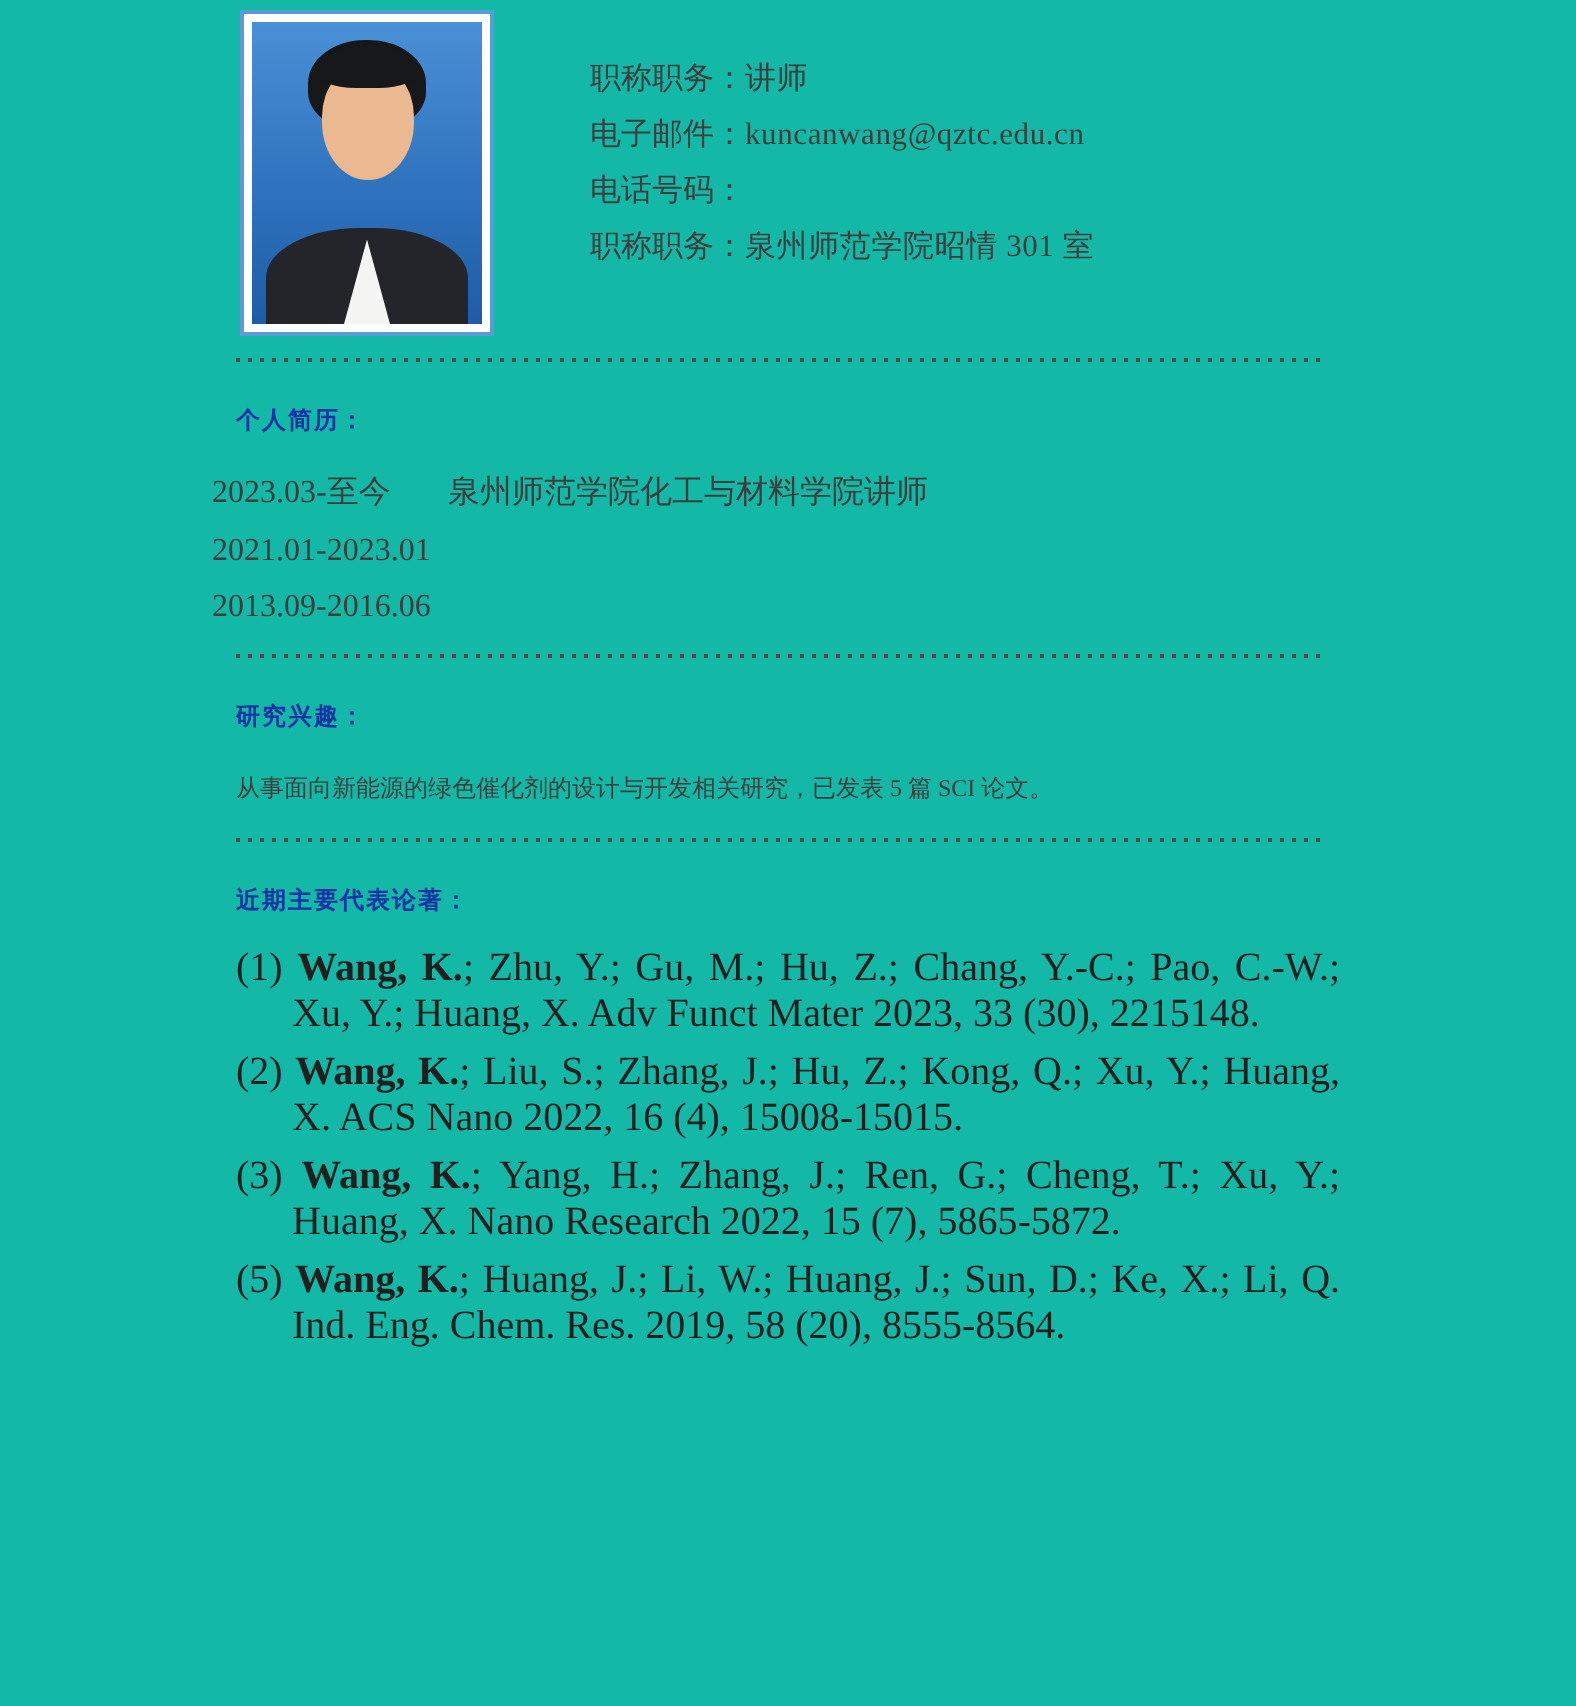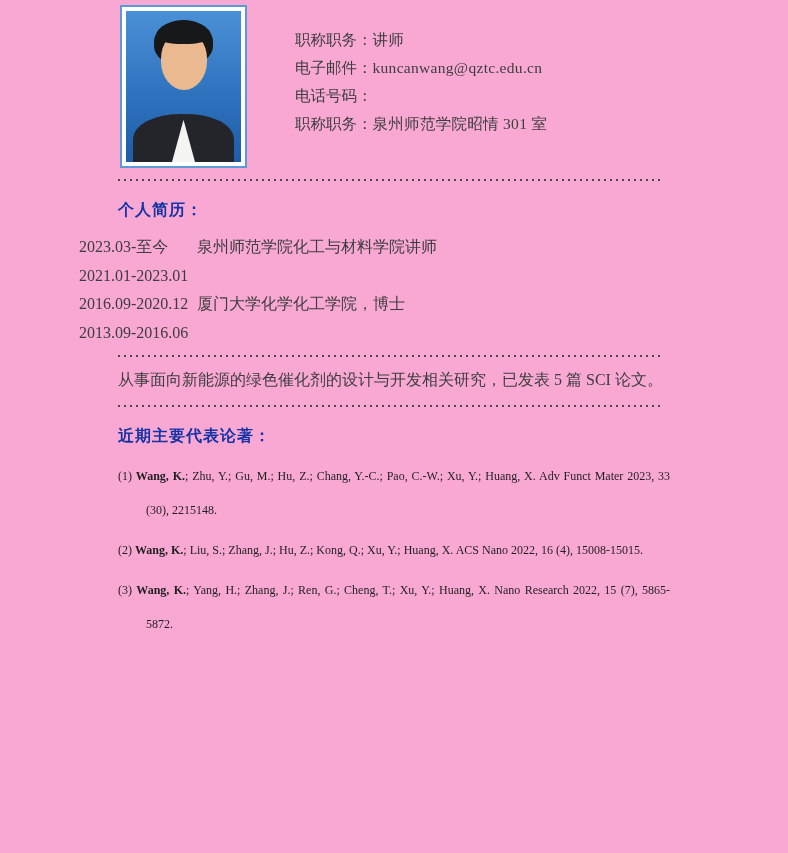--- a/index.html
+++ b/index.html
@@ -2,21 +2,21 @@
 <html><head>
 <meta charset="utf-8">
 <style>
   html,body{margin:0;padding:0;background:#ffffff;}
   body{
     width:788px;height:853px;overflow:hidden;
     font-family:"Liberation Serif", serif;
     color:#3a3a3a;
     -webkit-font-smoothing:antialiased;
   }
-  .page{position:relative;width:788px;height:853px;background:#f9a8d4;}
+  .page{position:relative;width:788px;height:853px;background:#14b8a6;}
 
   
   .top{position:relative;height:179px;}
   .photo-frame{
     position:absolute;left:120px;top:5px;
     width:115px;height:151px;
     border:2px solid #5b9bd5;
     padding:4px;background:#fff;
   }
   .photo{
@@ -52,39 +52,39 @@
   
   .divider{
     margin:0 0 0 118px;width:544px;height:2px;
     background:repeating-linear-gradient(90deg,#4a4a4a 0 2px,transparent 2px 6px);
   }
 
   
   .section-title{
     margin:16px 0 0 118px;
     font-family:"Liberation Sans", sans-serif;
-    font-weight:bold;font-size:16px;line-height:26px;
+    font-weight:bold;font-size:12px;line-height:26px;
     color:#1433a5;letter-spacing:1px;
   }
 
   
-  .resume-list{margin:10px 0 8px 79px;}
+  .resume-list{margin:10px 0 8px 106px;}
   .resume-row{display:flex;font-size:16px;line-height:28.5px;color:#3d3d3d;}
   .resume-row .period{width:118px;flex:none;}
 
   
   .interests-text{
     margin:10px 0 12px 118px;width:552px;
-    font-size:16px;line-height:26px;color:#3d3d3d;
+    font-size:12px;line-height:26px;color:#3d3d3d;
   }
 
   
   .pub-list{margin:10px 0 0 118px;width:552px;}
   .pub-item{
-    font-size:12px;line-height:34px;color:#1f1f1f;
+    font-size:20px;line-height:23px;color:#1f1f1f;
     text-align:justify;
     padding-left:28px;text-indent:-28px;
   }
   .pub-item .author{font-weight:bold;}
   .sp{margin-top:6px;}
 </style>
 </head>
 <body>
 
 <div class="page">
@@ -127,48 +127,48 @@
 
       <div class="resume-row">
         <span class="period">2023.03-至今</span>
         <span class="detail">泉州师范学院化工与材料学院讲师</span>
       </div>
 
       <div class="resume-row">
         <span class="period">2021.01-2023.01</span>
       </div>
 
-      <div class="resume-row">
-        <span class="period">2016.09-2020.12</span>
-        <span class="detail">厦门大学化学化工学院，博士</span>
-      </div>
 
       <div class="resume-row">
         <span class="period">2013.09-2016.06</span>
       </div>
 
     </div>
 
   <div class="divider"></div>
 
+  <h2 class="section-title">研究兴趣：</h2>
   <p class="interests-text">从事面向新能源的绿色催化剂的设计与开发相关研究，已发表 5 篇 SCI 论文。</p>
 
   <div class="divider"></div>
 
   <h2 class="section-title">近期主要代表论著：</h2>
   <div class="pub-list">
 
       <div class="pub-item sp">
         <span class="no">(1) </span><span class="author">Wang, K.</span><span class="rest">; Zhu, Y.; Gu, M.; Hu, Z.; Chang, Y.-C.; Pao, C.-W.; Xu, Y.; Huang, X. Adv Funct Mater 2023, 33 (30), 2215148.</span>
       </div>
 
       <div class="pub-item sp">
         <span class="no">(2) </span><span class="author">Wang, K.</span><span class="rest">; Liu, S.; Zhang, J.; Hu, Z.; Kong, Q.; Xu, Y.; Huang, X. ACS Nano 2022, 16 (4), 15008-15015.</span>
       </div>
 
       <div class="pub-item sp">
         <span class="no">(3) </span><span class="author">Wang, K.</span><span class="rest">; Yang, H.; Zhang, J.; Ren, G.; Cheng, T.; Xu, Y.; Huang, X. Nano Research 2022, 15 (7), 5865-5872.</span>
       </div>
 
 
+      <div class="pub-item sp">
+        <span class="no">(5) </span><span class="author">Wang, K.</span><span class="rest">; Huang, J.; Li, W.; Huang, J.; Sun, D.; Ke, X.; Li, Q. Ind. Eng. Chem. Res. 2019, 58 (20), 8555-8564.</span>
+      </div>
     </div>
 
 </div>
 
 </body></html>

